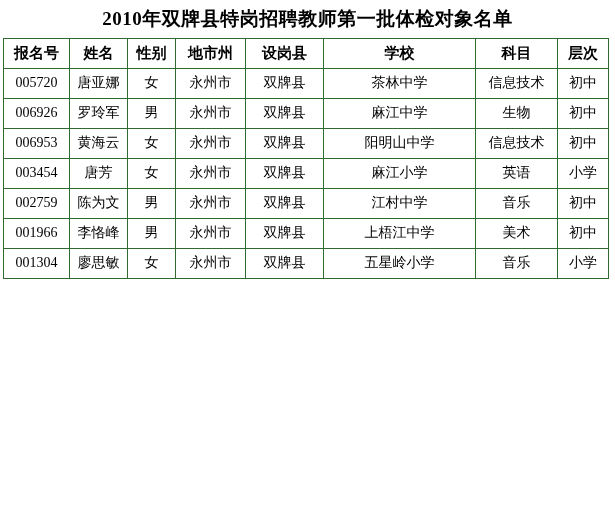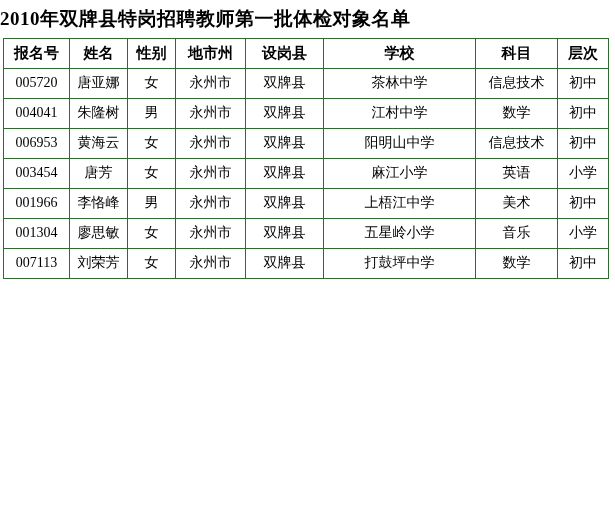--- a/index.html
+++ b/index.html
@@ -15,20 +15,21 @@
     overflow: hidden;
   }
   .page {
     position: relative;
     width: 615px;
     height: 506px;
     box-sizing: border-box;
     padding: 0;
   }
   .title {
+    text-align: center;
     font-size: 19px;
     font-weight: bold;
     letter-spacing: 0.5px;
     padding: 8px 0 7px 0;
     line-height: 1.2;
     white-space: nowrap;
   }
   table.roster {
     border-collapse: collapse;
     width: 605px;
@@ -96,27 +97,27 @@
         <td>005720</td>
         <td>唐亚娜</td>
         <td>女</td>
         <td>永州市</td>
         <td>双牌县</td>
         <td>茶林中学</td>
         <td>信息技术</td>
         <td>初中</td>
       </tr>
       <tr>
-        <td>004041</td>
-        <td>朱隆树</td>
+        <td>006926</td>
+        <td>罗玲军</td>
         <td>男</td>
         <td>永州市</td>
         <td>双牌县</td>
-        <td>江村中学</td>
-        <td>数学</td>
+        <td>麻江中学</td>
+        <td>生物</td>
         <td>初中</td>
       </tr>
       <tr>
         <td>006953</td>
         <td>黄海云</td>
         <td>女</td>
         <td>永州市</td>
         <td>双牌县</td>
         <td>阳明山中学</td>
         <td>信息技术</td>
@@ -126,45 +127,45 @@
         <td>003454</td>
         <td>唐芳</td>
         <td>女</td>
         <td>永州市</td>
         <td>双牌县</td>
         <td>麻江小学</td>
         <td>英语</td>
         <td>小学</td>
       </tr>
       <tr>
+        <td>002759</td>
+        <td>陈为文</td>
+        <td>男</td>
+        <td>永州市</td>
+        <td>双牌县</td>
+        <td>江村中学</td>
+        <td>音乐</td>
+        <td>初中</td>
+      </tr>
+      <tr>
         <td>001966</td>
         <td>李恪峰</td>
         <td>男</td>
         <td>永州市</td>
         <td>双牌县</td>
         <td>上梧江中学</td>
         <td>美术</td>
         <td>初中</td>
       </tr>
       <tr>
         <td>001304</td>
         <td>廖思敏</td>
         <td>女</td>
         <td>永州市</td>
         <td>双牌县</td>
         <td>五星岭小学</td>
         <td>音乐</td>
         <td>小学</td>
       </tr>
-      <tr>
-        <td>007113</td>
-        <td>刘荣芳</td>
-        <td>女</td>
-        <td>永州市</td>
-        <td>双牌县</td>
-        <td>打鼓坪中学</td>
-        <td>数学</td>
-        <td>初中</td>
-      </tr>
     </tbody>
   </table>
 
 </div>
 
 </body></html>

